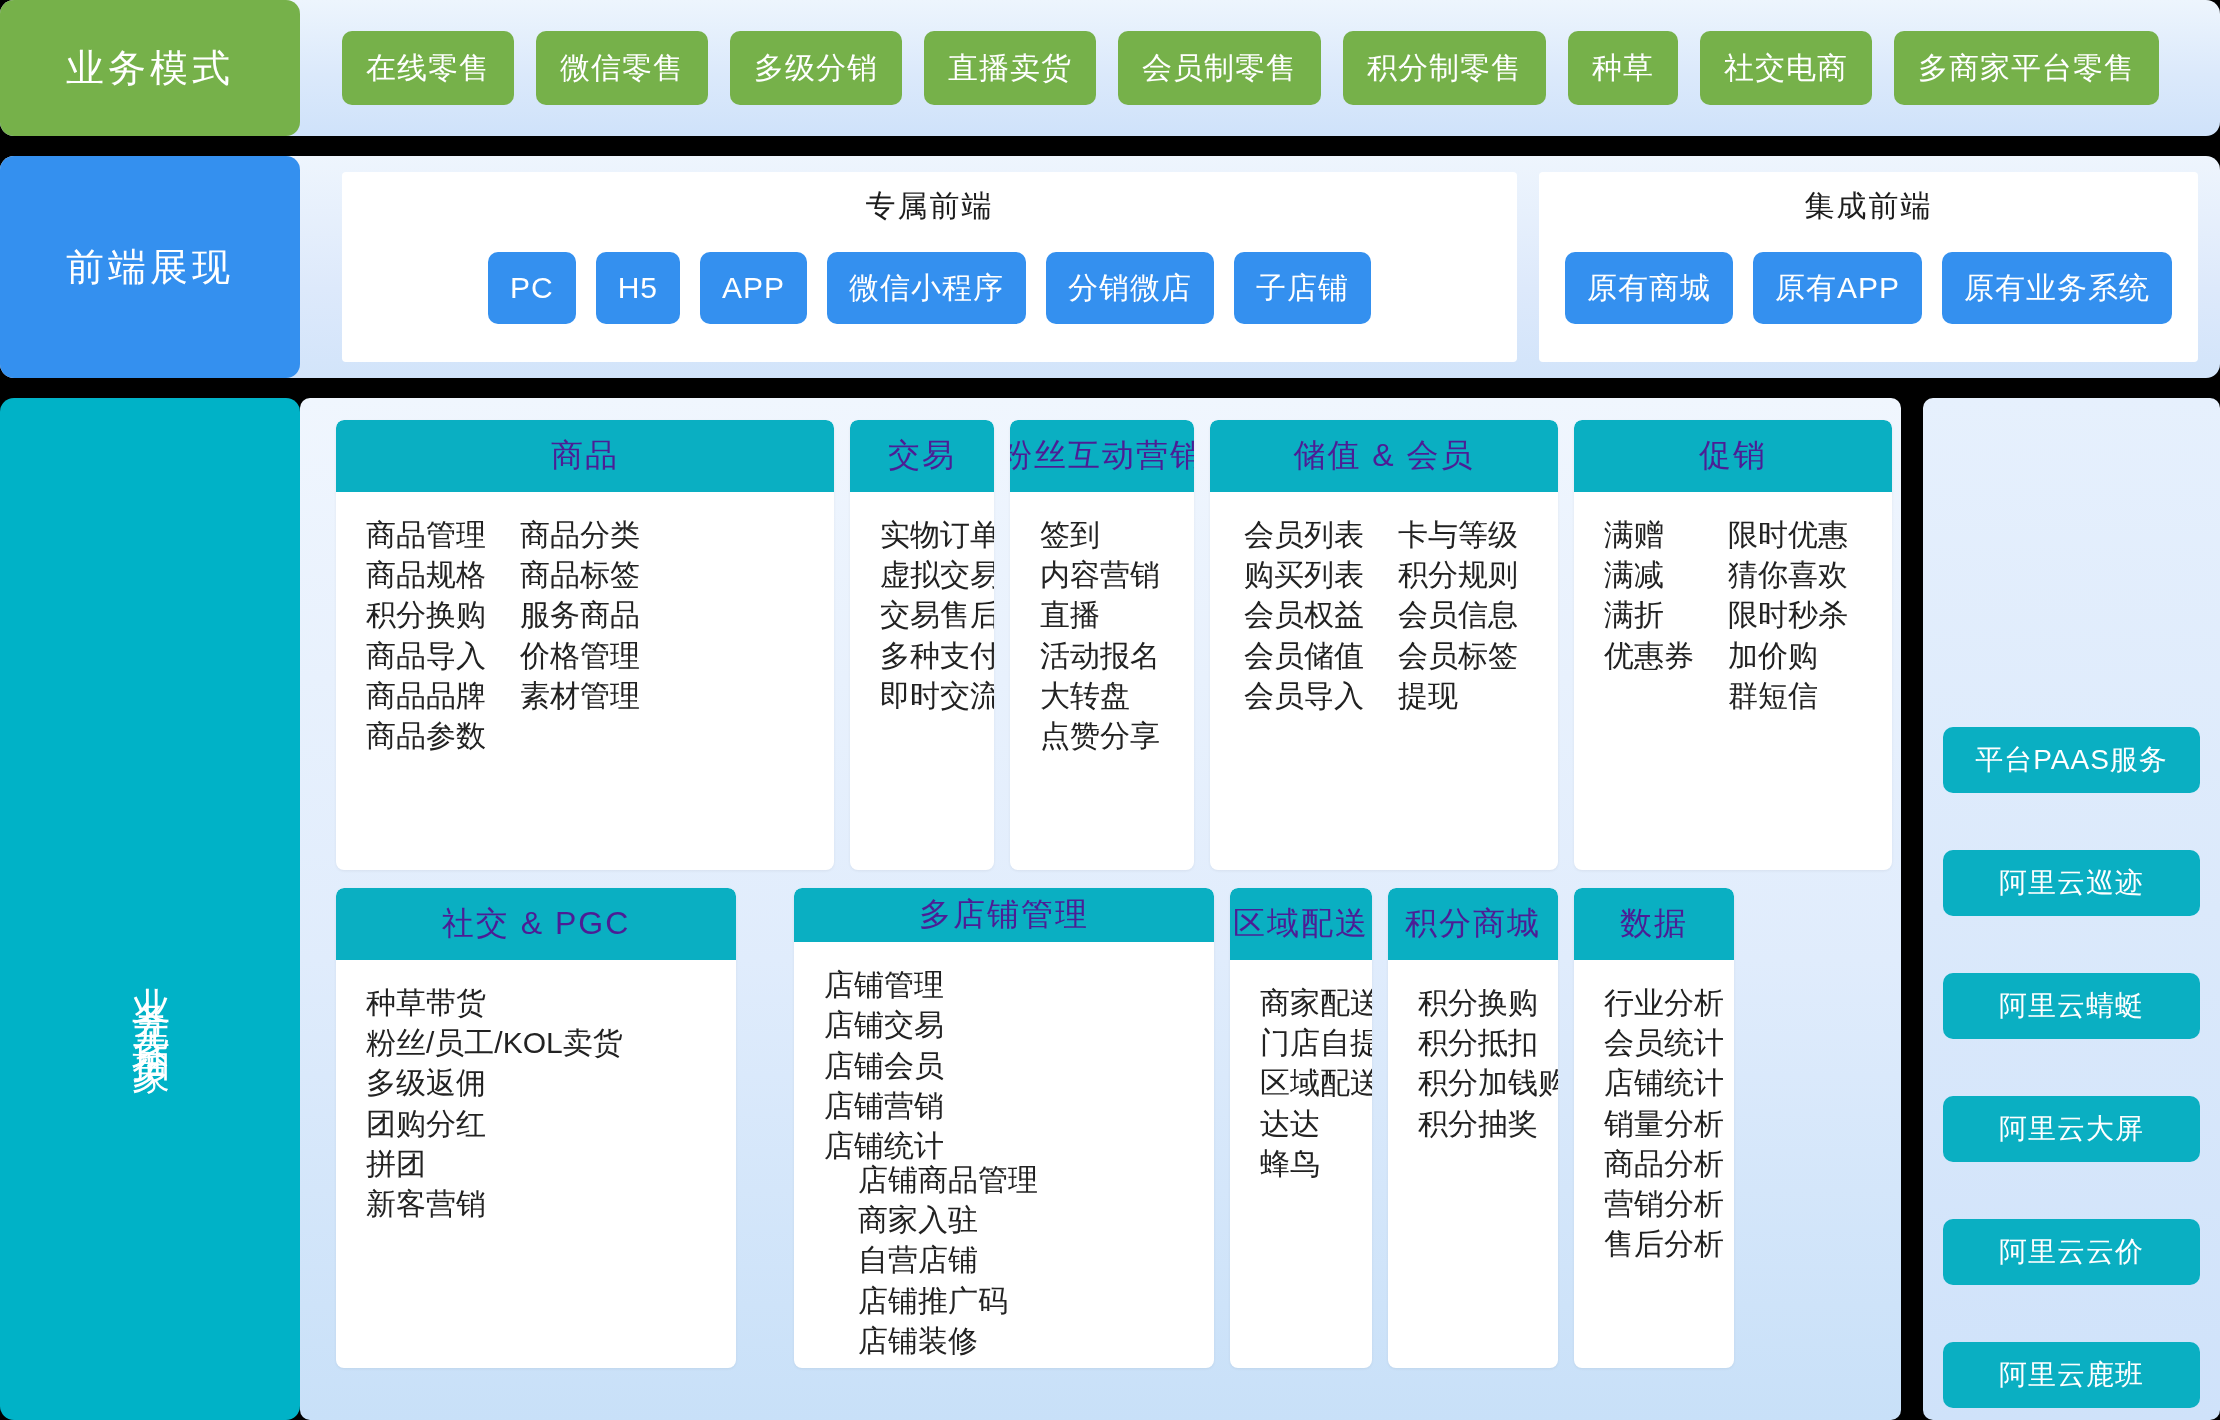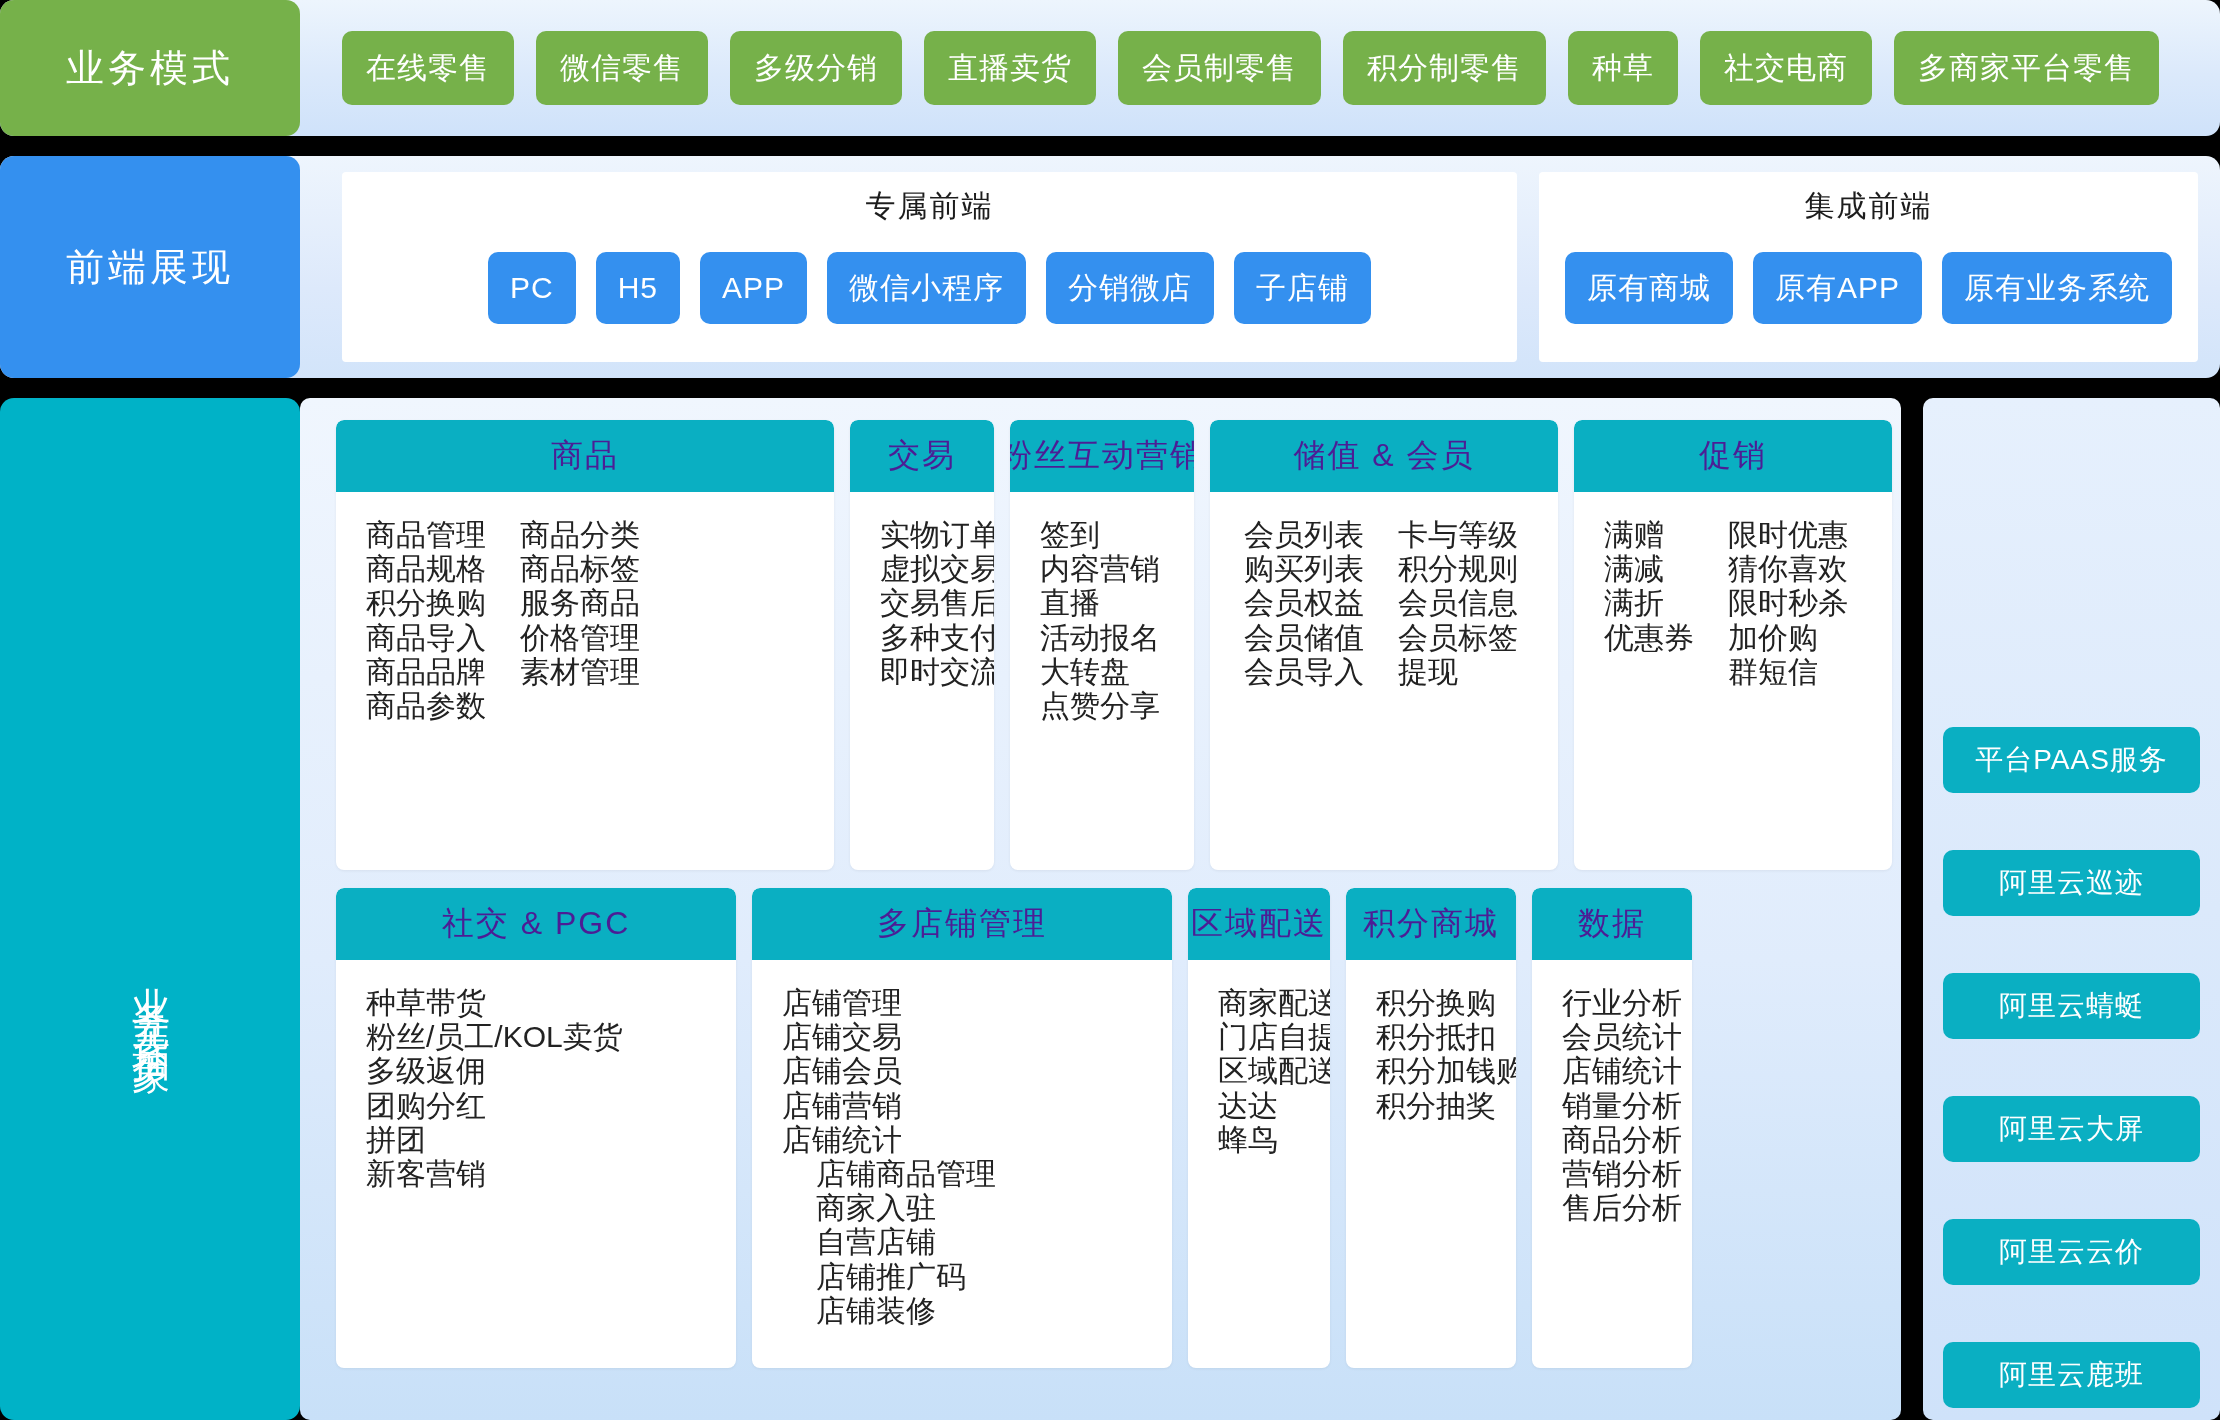--- a/index.html
+++ b/index.html
@@ -153,37 +153,37 @@
     border-radius: 8px 8px 0 0;
     white-space: nowrap;
   }
   .card-body {
     flex: 1 1 auto;
     padding: 26px 0 10px 0;
     display: flex; gap: 0;
     justify-content: center;
   }
   .col {
-    display: flex; flex-direction: column; 
+    display: flex; flex-direction: column; gap: 6px;
   }
   .col .it {
     font-size: 30px; color: #222; line-height: 1.14;
     white-space: nowrap;
   }
   .col + .col { margin-left: 34px; }
 
   
   #card-product   { flex: 0 0 498px; }
   #card-trade     { flex: 0 0 144px; }
   #card-fans      { flex: 0 0 184px; }
   #card-member    { flex: 0 0 348px; }
   #card-promo     { flex: 0 0 318px; }
 
   #card-social    { flex: 0 0 400px; }
-  #card-multishop { flex: 0 0 420px; }
+  #card-multishop { flex: 0 0 420px; margin-left: 42px; }
   #card-region    { flex: 0 0 142px; }
   #card-points    { flex: 0 0 170px; }
   #card-stats     { flex: 0 0 160px; }
 
   #card-trade .card-body,
   #card-fans .card-body,
   #card-region .card-body,
   #card-points .card-body,
   #card-stats .card-body,
   #card-social .card-body { justify-content: flex-start; padding-left: 30px; }

